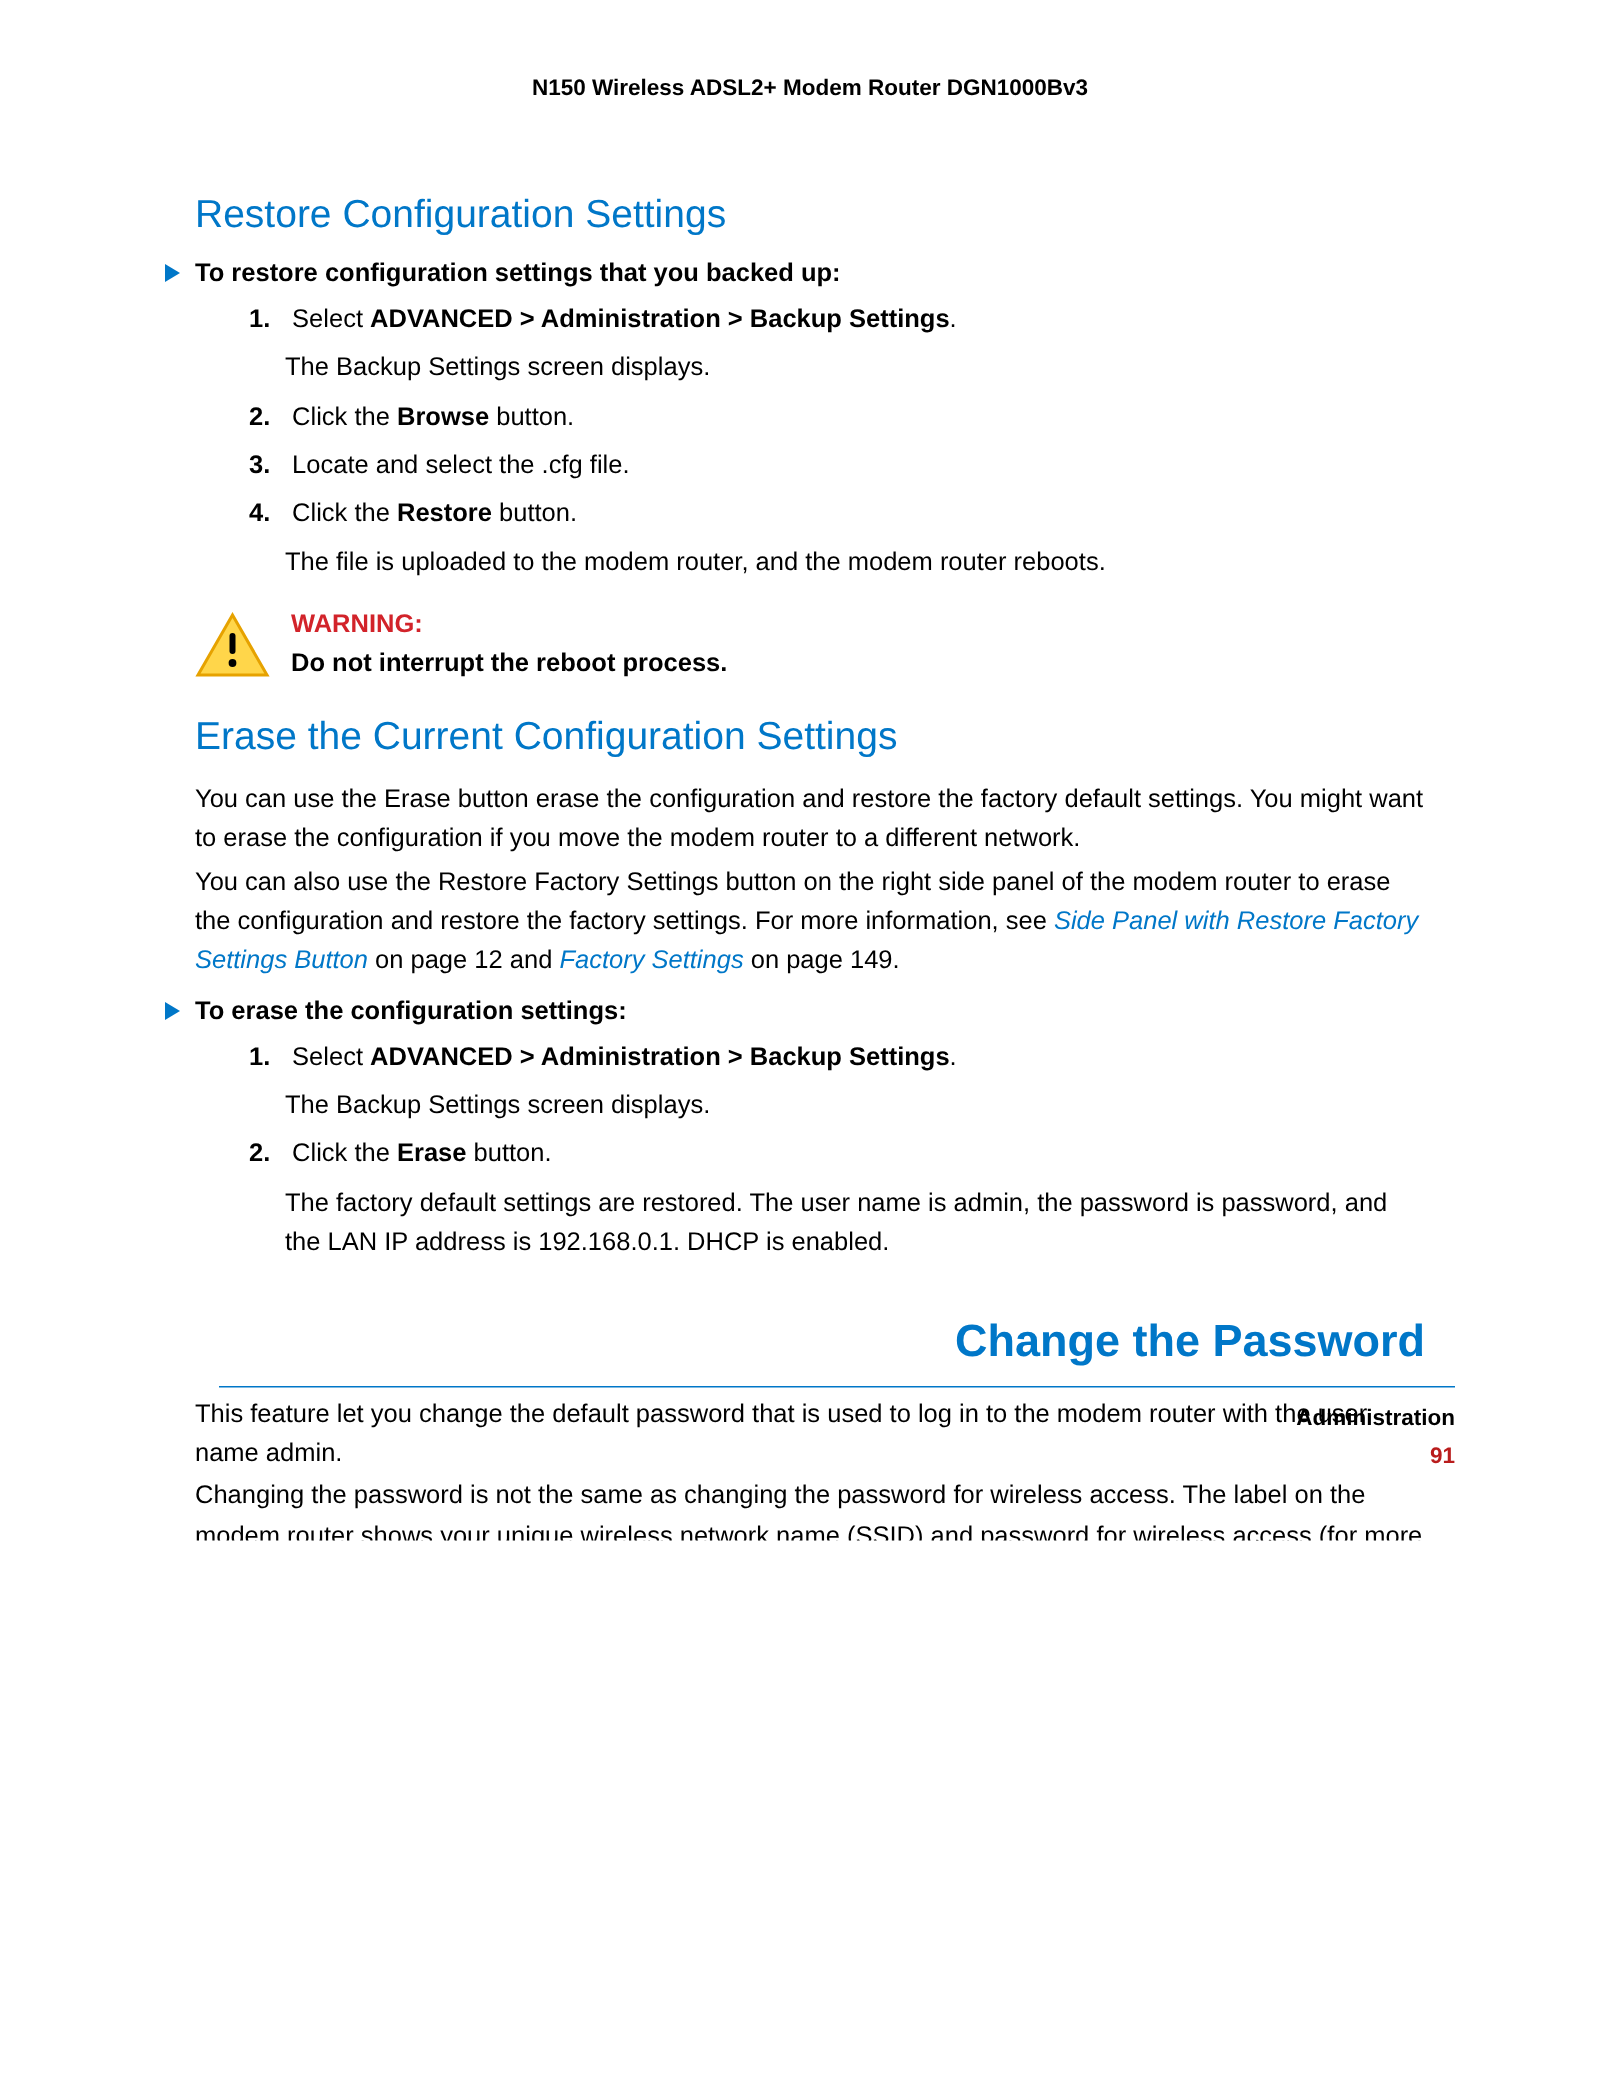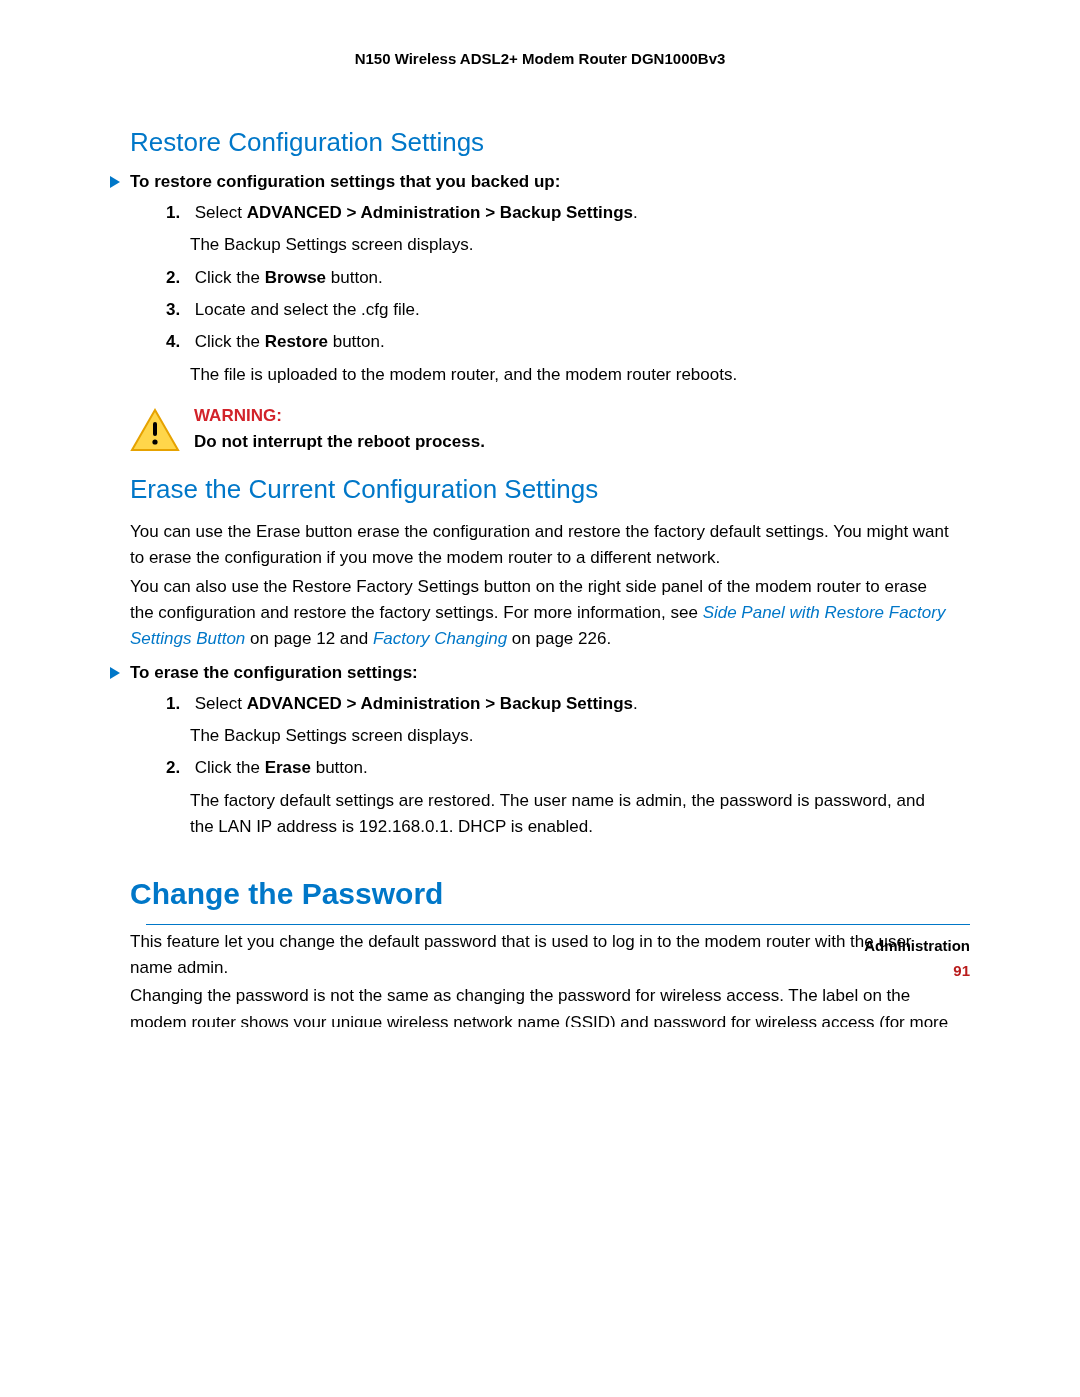--- a/index.html
+++ b/index.html
@@ -27,20 +27,21 @@
     font-size: 26px;
     font-weight: normal;
     margin: 16px 0 14px 0;
     font-family: Arial, Helvetica, sans-serif;
   }
   .h1 {
     color: #0077c8;
     font-size: 30px;
     font-weight: bold;
     margin: 36px 0 18px 0;
+    text-align: right;
   }
   .task-lead {
     font-weight: bold;
     font-size: 17px;
     margin: 10px 0 8px 4px;
     display: flex;
     align-items: center;
   }
   .chevron {
     display: inline-block;
@@ -170,21 +171,21 @@
       <div class="warning-label">WARNING:</div>
       <div class="warning-text">Do not interrupt the reboot process.</div>
     </div>
   </div>
 
   <div class="h2">Erase the Current Configuration Settings</div>
 
   <div class="para">You can use the Erase button erase the configuration and restore the factory default settings. You might want to erase the configuration if you move the modem router to a different network.</div>
 
   <div class="para">
-    <span>You can also use the Restore Factory Settings button on the right side panel of the modem router to erase the configuration and restore the factory settings. For more information, see </span><span class="link">Side Panel with Restore Factory Settings Button</span><span> on page 12 and </span><span class="link">Factory Changing</span><span> on page 226.</span>
+    <span>You can also use the Restore Factory Settings button on the right side panel of the modem router to erase the configuration and restore the factory settings. For more information, see </span><span class="link">Side Panel with Restore Factory Settings Button</span><span> on page 12 and </span><span class="link">Factory Settings</span><span> on page 149.</span>
   </div>
 
   <div class="task-lead">
     <span class="chevron"></span>
     <span>To erase the configuration settings:</span>
   </div>
 
   <div class="steps">
     <div class="step">
       <span class="step-num">1.</span>

